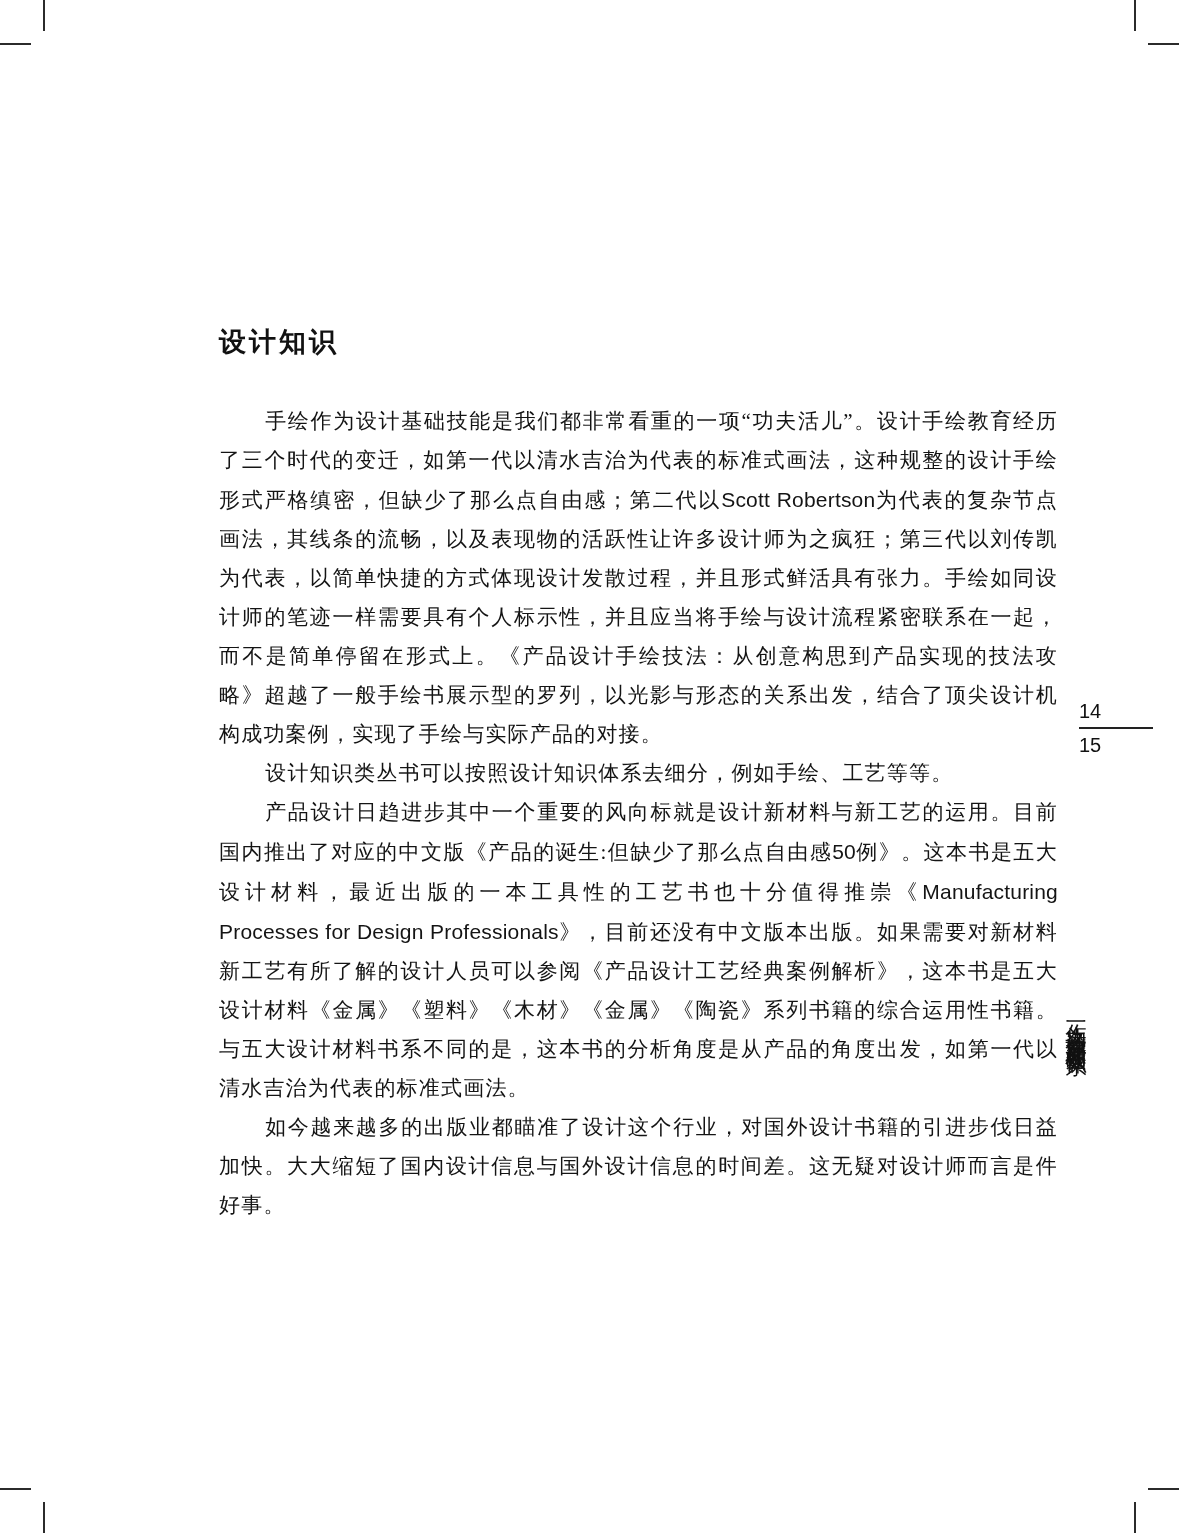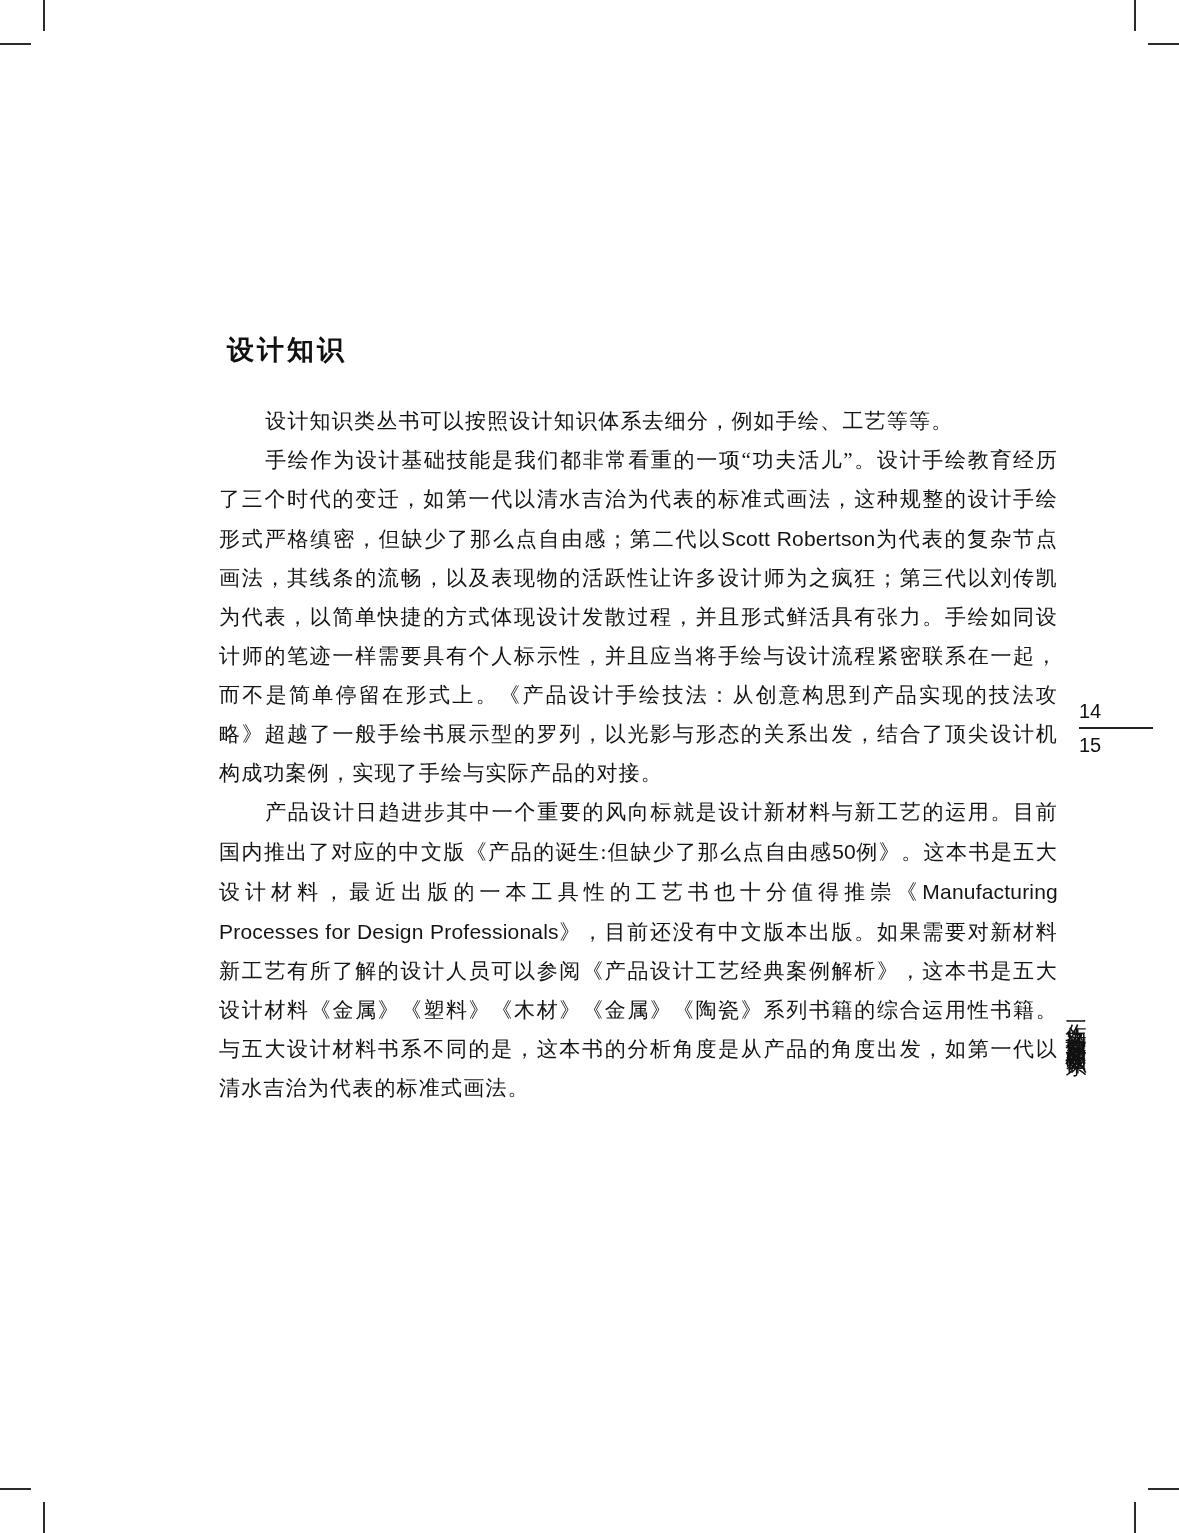--- a/index.html
+++ b/index.html
@@ -15,21 +15,21 @@
   .crop.h { width: 31px; height: 2px; }
 
   .page-title {
     position: absolute;
     left: 219px; top: 324px;
     font-family: "Liberation Sans", sans-serif;
     font-weight: 600;
     font-size: 27px;
     letter-spacing: 3px;
     color: #111111;
-    margin: 8px;
+    margin: 0;
   }
 
   .article {
     position: absolute;
     left: 219px; top: 402px;
     width: 839px;
     font-family: "Liberation Serif", serif;
     font-size: 21px;
     line-height: 39px;
     letter-spacing: 1.2px;
@@ -77,23 +77,24 @@
 <div class="crop v" style="left:1134px; top:0;"></div>
 <div class="crop h" style="left:1148px; top:43px;"></div>
 <div class="crop h" style="left:0; top:1488px;"></div>
 <div class="crop v" style="left:43px; top:1502px;"></div>
 <div class="crop h" style="left:1148px; top:1488px;"></div>
 <div class="crop v" style="left:1134px; top:1502px;"></div>
 
 <h1 class="page-title">设计知识</h1>
 
 <div class="article">
+    <p><span>手绘作为设计基础技能是我们都非常看重的一项“功夫活儿”。设计手绘教育经历了三个时代的变迁，如第一代以清水吉治为代表的标准式画法，这种规整的设计手绘形式严格缜密，但缺少了那么点自由感；第二代以</span><span class="en">Scott Robertson</span><span>为代表的复杂节点画法，其线条的流畅，以及表现物的活跃性让许多设计师为之疯狂；第三代以刘传凯为代表，以简单快捷的方式体现设计发散过程，并且形式鲜活具有张力。手绘如同设计师的笔迹一样需要具有个人标示性，并且应当将手绘与设计流程紧密联系在一起，而不是简单停留在形式上。《产品设计手绘技法：从创意构思到产品实现的技法攻略》超越了一般手绘书展示型的罗列，以光影与形态的关系出发，结合了顶尖设计机构成功案例，实现了手绘与实际产品的对接。</span></p>
     <p><span>设计知识类丛书可以按照设计知识体系去细分，例如手绘、工艺等等。</span></p>
-    <p><span>手绘作为设计基础技能是我们都非常看重的一项“功夫活儿”。设计手绘教育经历了三个时代的变迁，如第一代以清水吉治为代表的标准式画法，这种规整的设计手绘形式严格缜密，但缺少了那么点自由感；第二代以</span><span class="en">Scott Robertson</span><span>为代表的复杂节点画法，其线条的流畅，以及表现物的活跃性让许多设计师为之疯狂；第三代以刘传凯为代表，以简单快捷的方式体现设计发散过程，并且形式鲜活具有张力。手绘如同设计师的笔迹一样需要具有个人标示性，并且应当将手绘与设计流程紧密联系在一起，而不是简单停留在形式上。《产品设计手绘技法：从创意构思到产品实现的技法攻略》超越了一般手绘书展示型的罗列，以光影与形态的关系出发，结合了顶尖设计机构成功案例，实现了手绘与实际产品的对接。</span></p>
     <p><span>产品设计日趋进步其中一个重要的风向标就是设计新材料与新工艺的运用。目前国内推出了对应的中文版《产品的诞生:但缺少了那么点自由感</span><span class="en">50</span><span>例》。这本书是五大设计材料，最近出版的一本工具性的工艺书也十分值得推崇《</span><span class="en">Manufacturing Processes for Design Professionals</span><span>》，目前还没有中文版本出版。如果需要对新材料新工艺有所了解的设计人员可以参阅《产品设计工艺经典案例解析》，这本书是五大设计材料《金属》《塑料》《木材》《金属》《陶瓷》系列书籍的综合运用性书籍。与五大设计材料书系不同的是，这本书的分析角度是从产品的角度出发，如第一代以清水吉治为代表的标准式画法。</span></p>
+    <p><span>如今越来越多的出版业都瞄准了设计这个行业，对国外设计书籍的引进步伐日益加快。大大缩短了国内设计信息与国外设计信息的时间差。这无疑对设计师而言是件好事。</span></p>
   </div>
 
 <div class="pagenum">
   <div>14</div>
   <div class="divider"></div>
   <div>15</div>
 </div>
 
 <div class="side-caption">作为一名设计师你需要怎样的知识体系</div>
 

